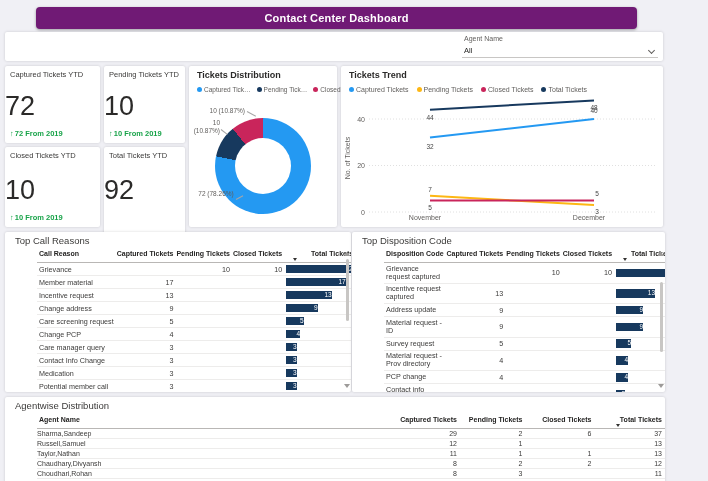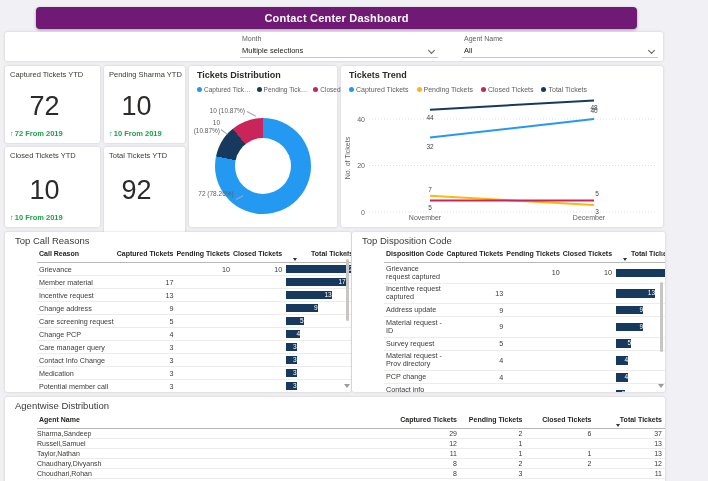--- a/index.html
+++ b/index.html
@@ -21,21 +21,21 @@
   #filter-month { left:235px; width:198px; }
   #filter-agent { left:457px; width:196px; }
   .flabel { display:block; font-size:7px; color:#605E5C; padding-left:2px; }
   .fvalue { position:absolute; left:0; right:0; bottom:0; border-bottom:1px solid #C8C6C4;
             font-size:7.5px; color:#252423; padding:1px 14px 2px 2px; white-space:nowrap; overflow:hidden; }
   .chev { position:absolute; right:4px; bottom:5px; width:5px; height:5px;
           border-right:1px solid #605E5C; border-bottom:1px solid #605E5C; transform:rotate(45deg); }
 
   
   .kpi .ktitle  { position:absolute; left:5px; top:4px; right:3px; font-size:7.5px; color:#3B3A39; }
-  .kpi .kvalue  { position:absolute; left:0; right:16px; top:25px; text-align:center; font-size:27px; color:#2B2A29; }
+  .kpi .kvalue  { position:absolute; left:0; right:16px; top:25px; text-align:left; font-size:27px; color:#2B2A29; }
   .kpi .kchange { position:absolute; left:5px; bottom:5px; font-size:7.5px; font-weight:bold; color:#18A349; white-space:nowrap; }
   .kpi .arr     { font-weight:normal; margin-right:1px; }
   #kpi-0 { left:5px;   top:66px;  width:95px; height:77px; }
   #kpi-1 { left:104px; top:66px;  width:81px; height:77px; }
   #kpi-2 { left:5px;   top:147px; width:95px; height:80px; }
   #kpi-3 { left:104px; top:147px; width:81px; height:103px; }
   #kpi-2 .kvalue, #kpi-3 .kvalue { top:28px; }
 
   
   .chart-title { position:absolute; left:8px; top:4px; font-size:9px; font-weight:bold; color:#2B2A29; white-space:nowrap; }
@@ -92,39 +92,34 @@
 </head>
 <body>
 
 <div class="page">
 
   <div class="titlebar">
     <span>Contact Center Dashboard</span>
   </div>
 
   <div class="card filter-card">
-    <div class="filter" id="filter-month">
-      <span class="flabel">Month</span>
-      <span class="fvalue">Multiple selections</span>
-      <span class="chev"></span>
-    </div>
     <div class="filter" id="filter-agent">
       <span class="flabel">Agent Name</span>
       <span class="fvalue">All</span>
       <span class="chev"></span>
     </div>
   </div>
 
   <div class="card kpi" id="kpi-0">
     <div class="ktitle">Captured Tickets YTD</div>
     <div class="kvalue">72</div>
     <div class="kchange"><span class="arr">↑</span><span>72 From 2019</span></div>
   </div>
   <div class="card kpi" id="kpi-1">
-    <div class="ktitle">Pending Sharma YTD</div>
+    <div class="ktitle">Pending Tickets YTD</div>
     <div class="kvalue">10</div>
     <div class="kchange"><span class="arr">↑</span><span>10 From 2019</span></div>
   </div>
   <div class="card kpi" id="kpi-2">
     <div class="ktitle">Closed Tickets YTD</div>
     <div class="kvalue">10</div>
     <div class="kchange"><span class="arr">↑</span><span>10 From 2019</span></div>
   </div>
   <div class="card kpi" id="kpi-3">
     <div class="ktitle">Total Tickets YTD</div>

